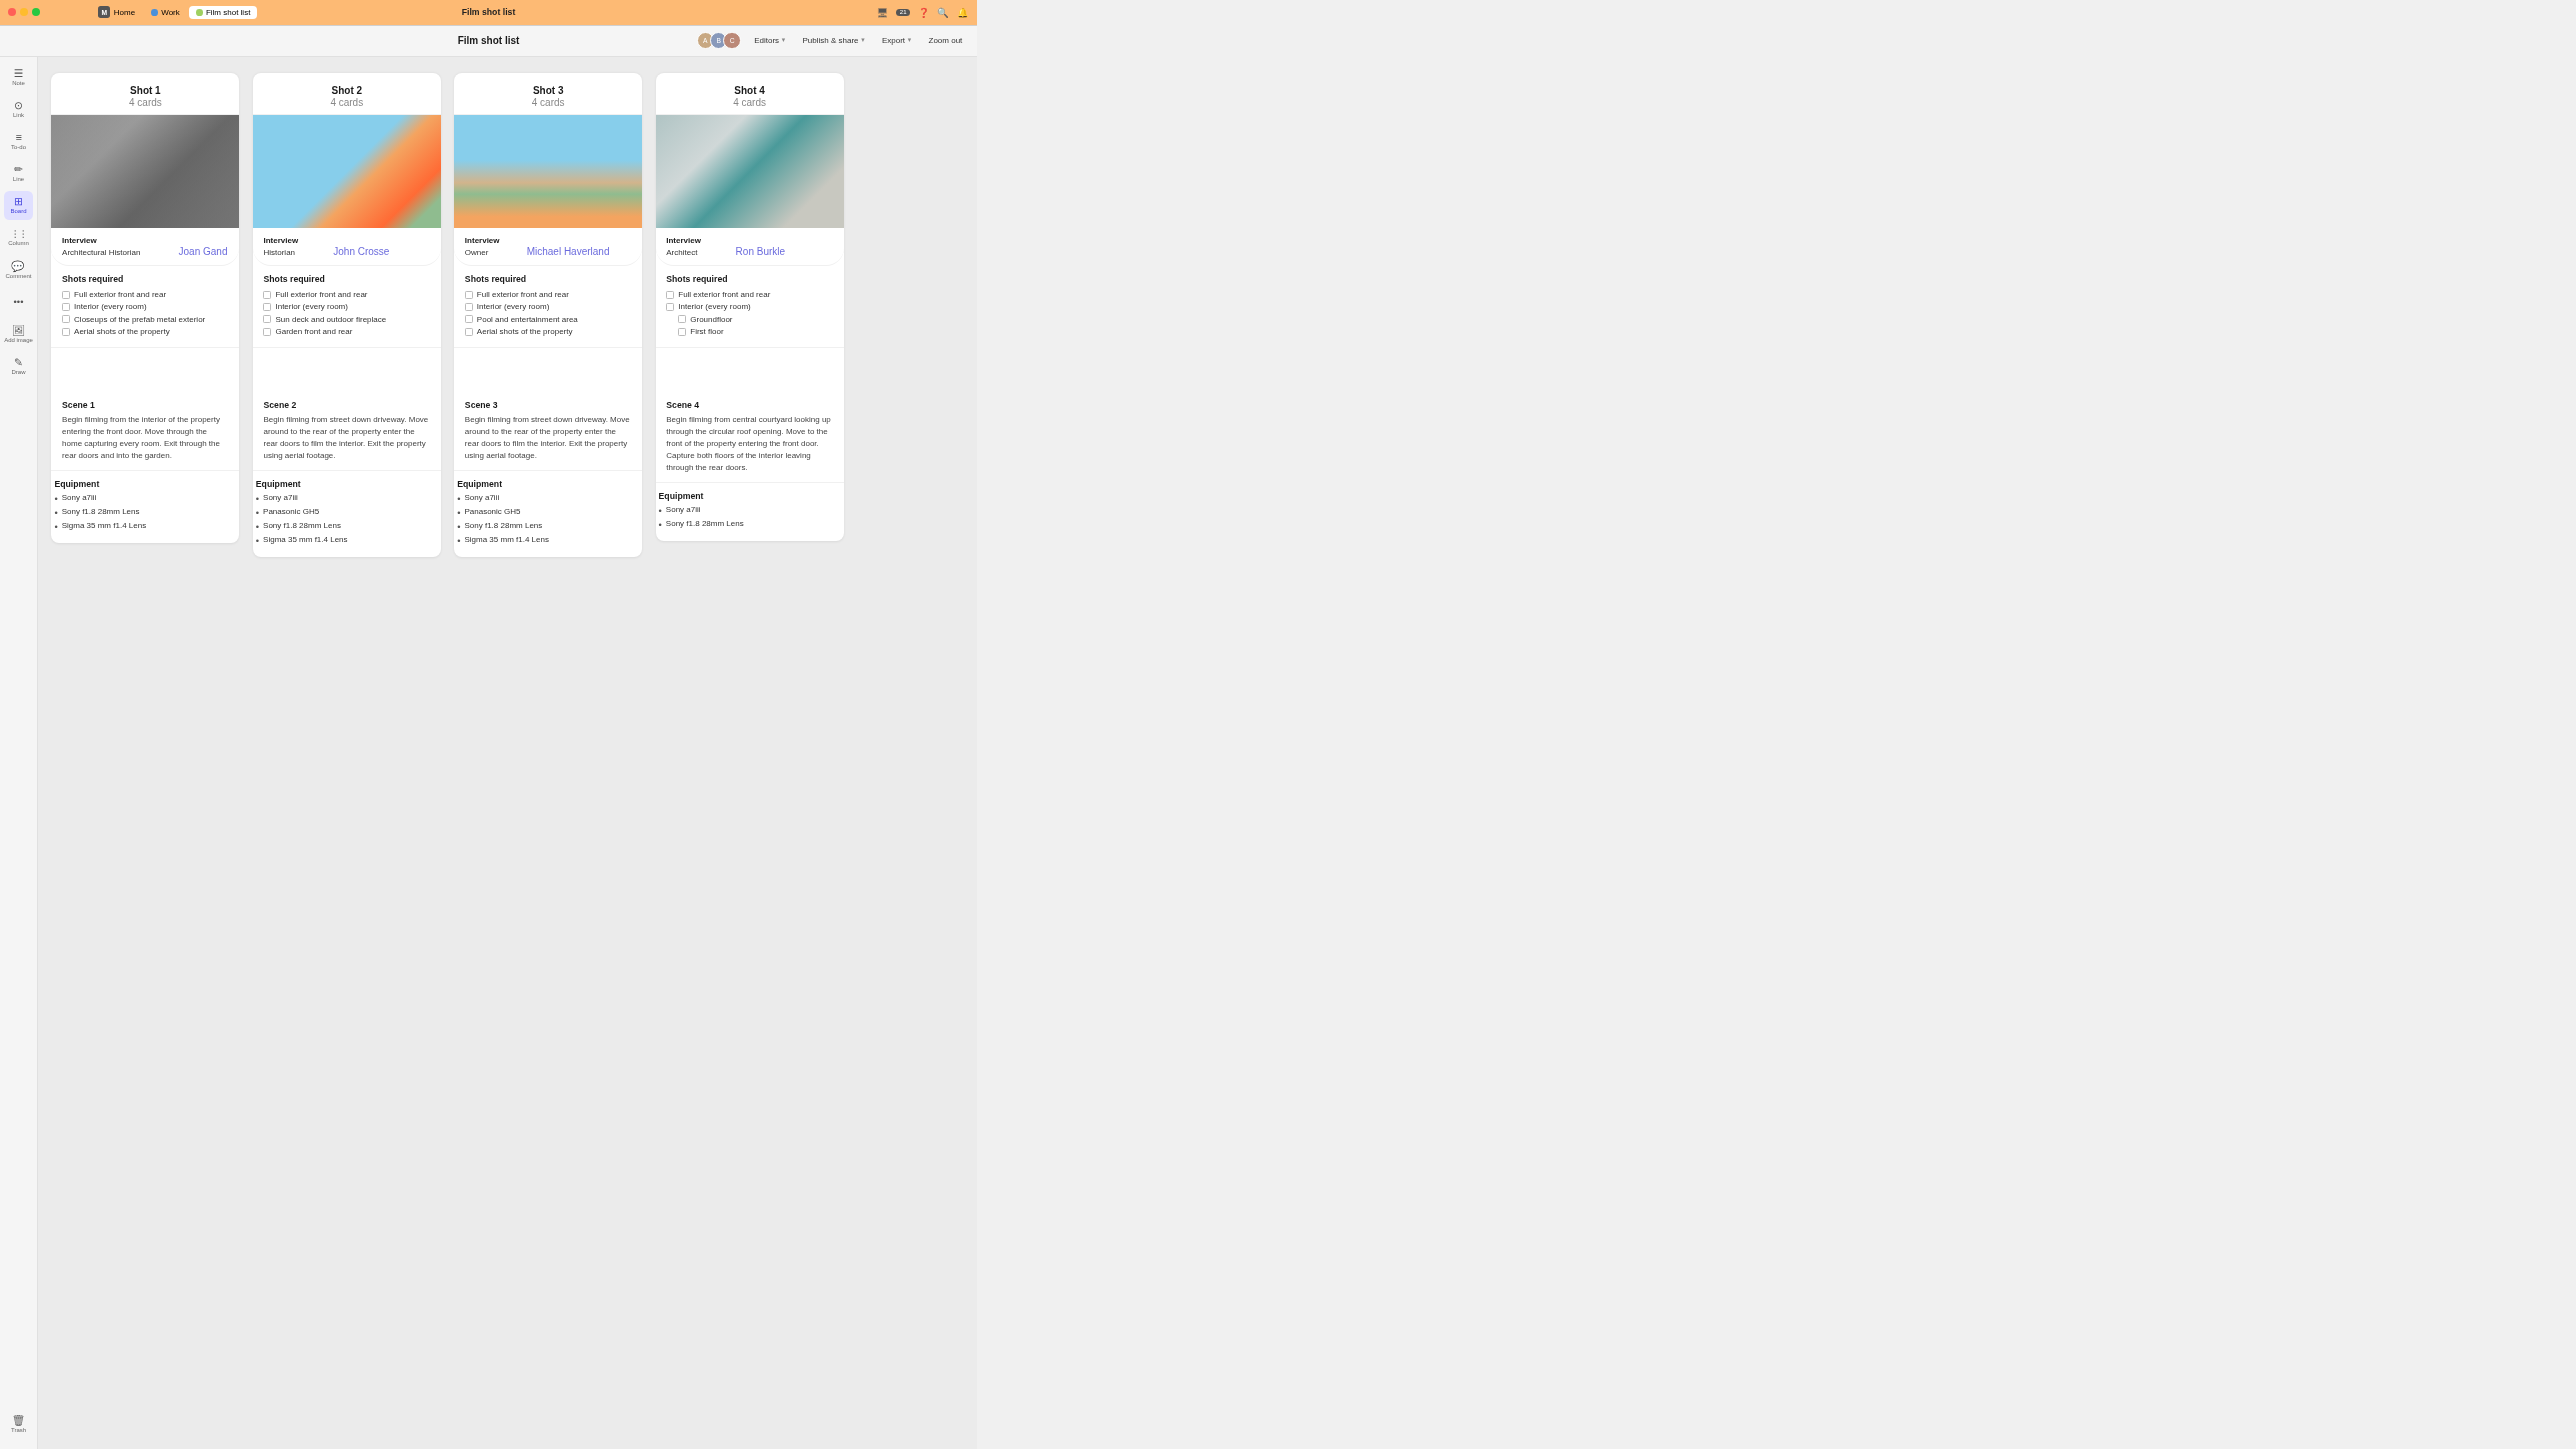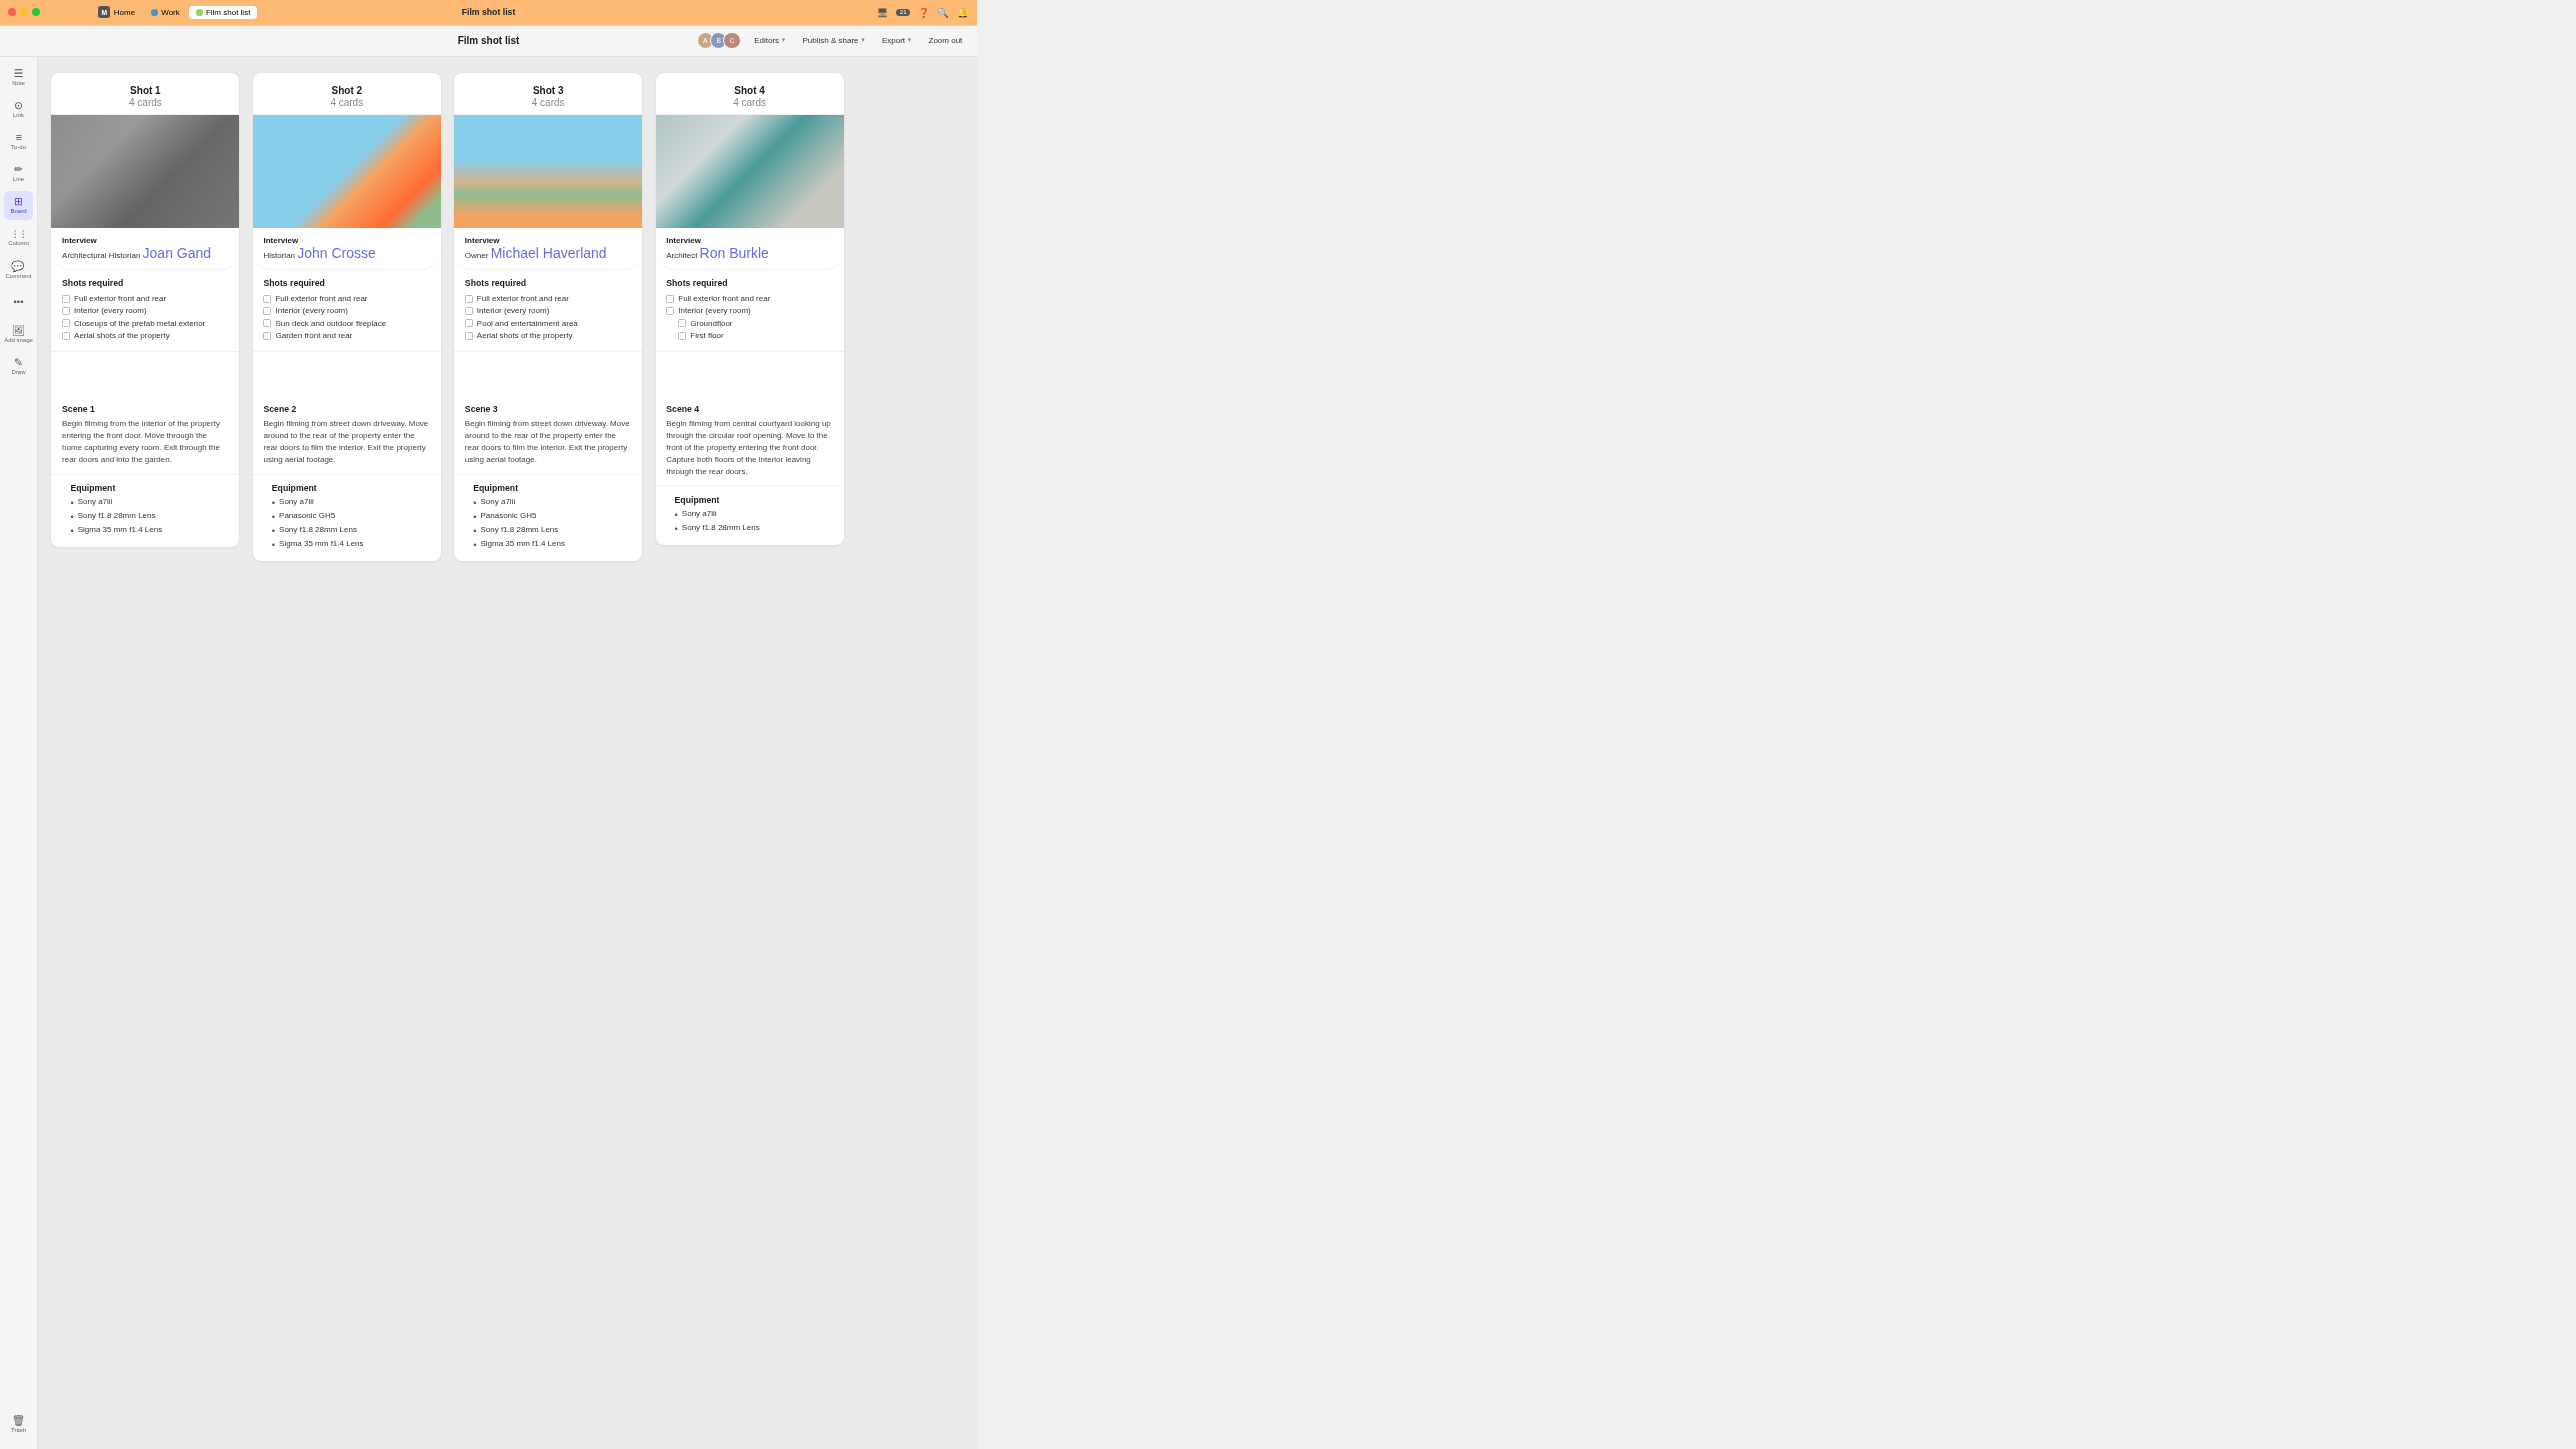--- a/index.html
+++ b/index.html
@@ -293,24 +293,25 @@
       padding: 8px 10.7px;
       border-bottom: 0.7px solid #f0f0f0;
       border-radius: 18px;
     }
     .interview-label {
       font-size: 8px;
       font-weight: 600;
       color: #1a1a1a;
     }
     .interview-name {
-      font-size: 14px;
+      font-size: 10px;
       color: #6b6bdd;
       cursor: pointer;
       text-decoration: none;
+      margin-left: 36px;
     }
 
     .shots-block {
       padding: 8px 10.7px;
       border-bottom: 0.7px solid #f0f0f0;
     }
     .shots-title {
       font-size: 8.7px;
       font-weight: 700;
       color: #1a1a1a;
@@ -347,21 +348,21 @@
       margin-bottom: 4px;
       margin-top: 44px;
     }
     .scene-text {
       font-size: 8px;
       color: #444;
       line-height: 1.5;
     }
 
     .equipment-block {
-      padding: 8px 19px;
+      padding: 8px 3px;
     }
     .equipment-title {
       font-size: 8.7px;
       font-weight: 700;
       color: #1a1a1a;
       margin-bottom: 4px;
     }
     .equipment-item {
       display: flex;
       align-items: flex-start;

